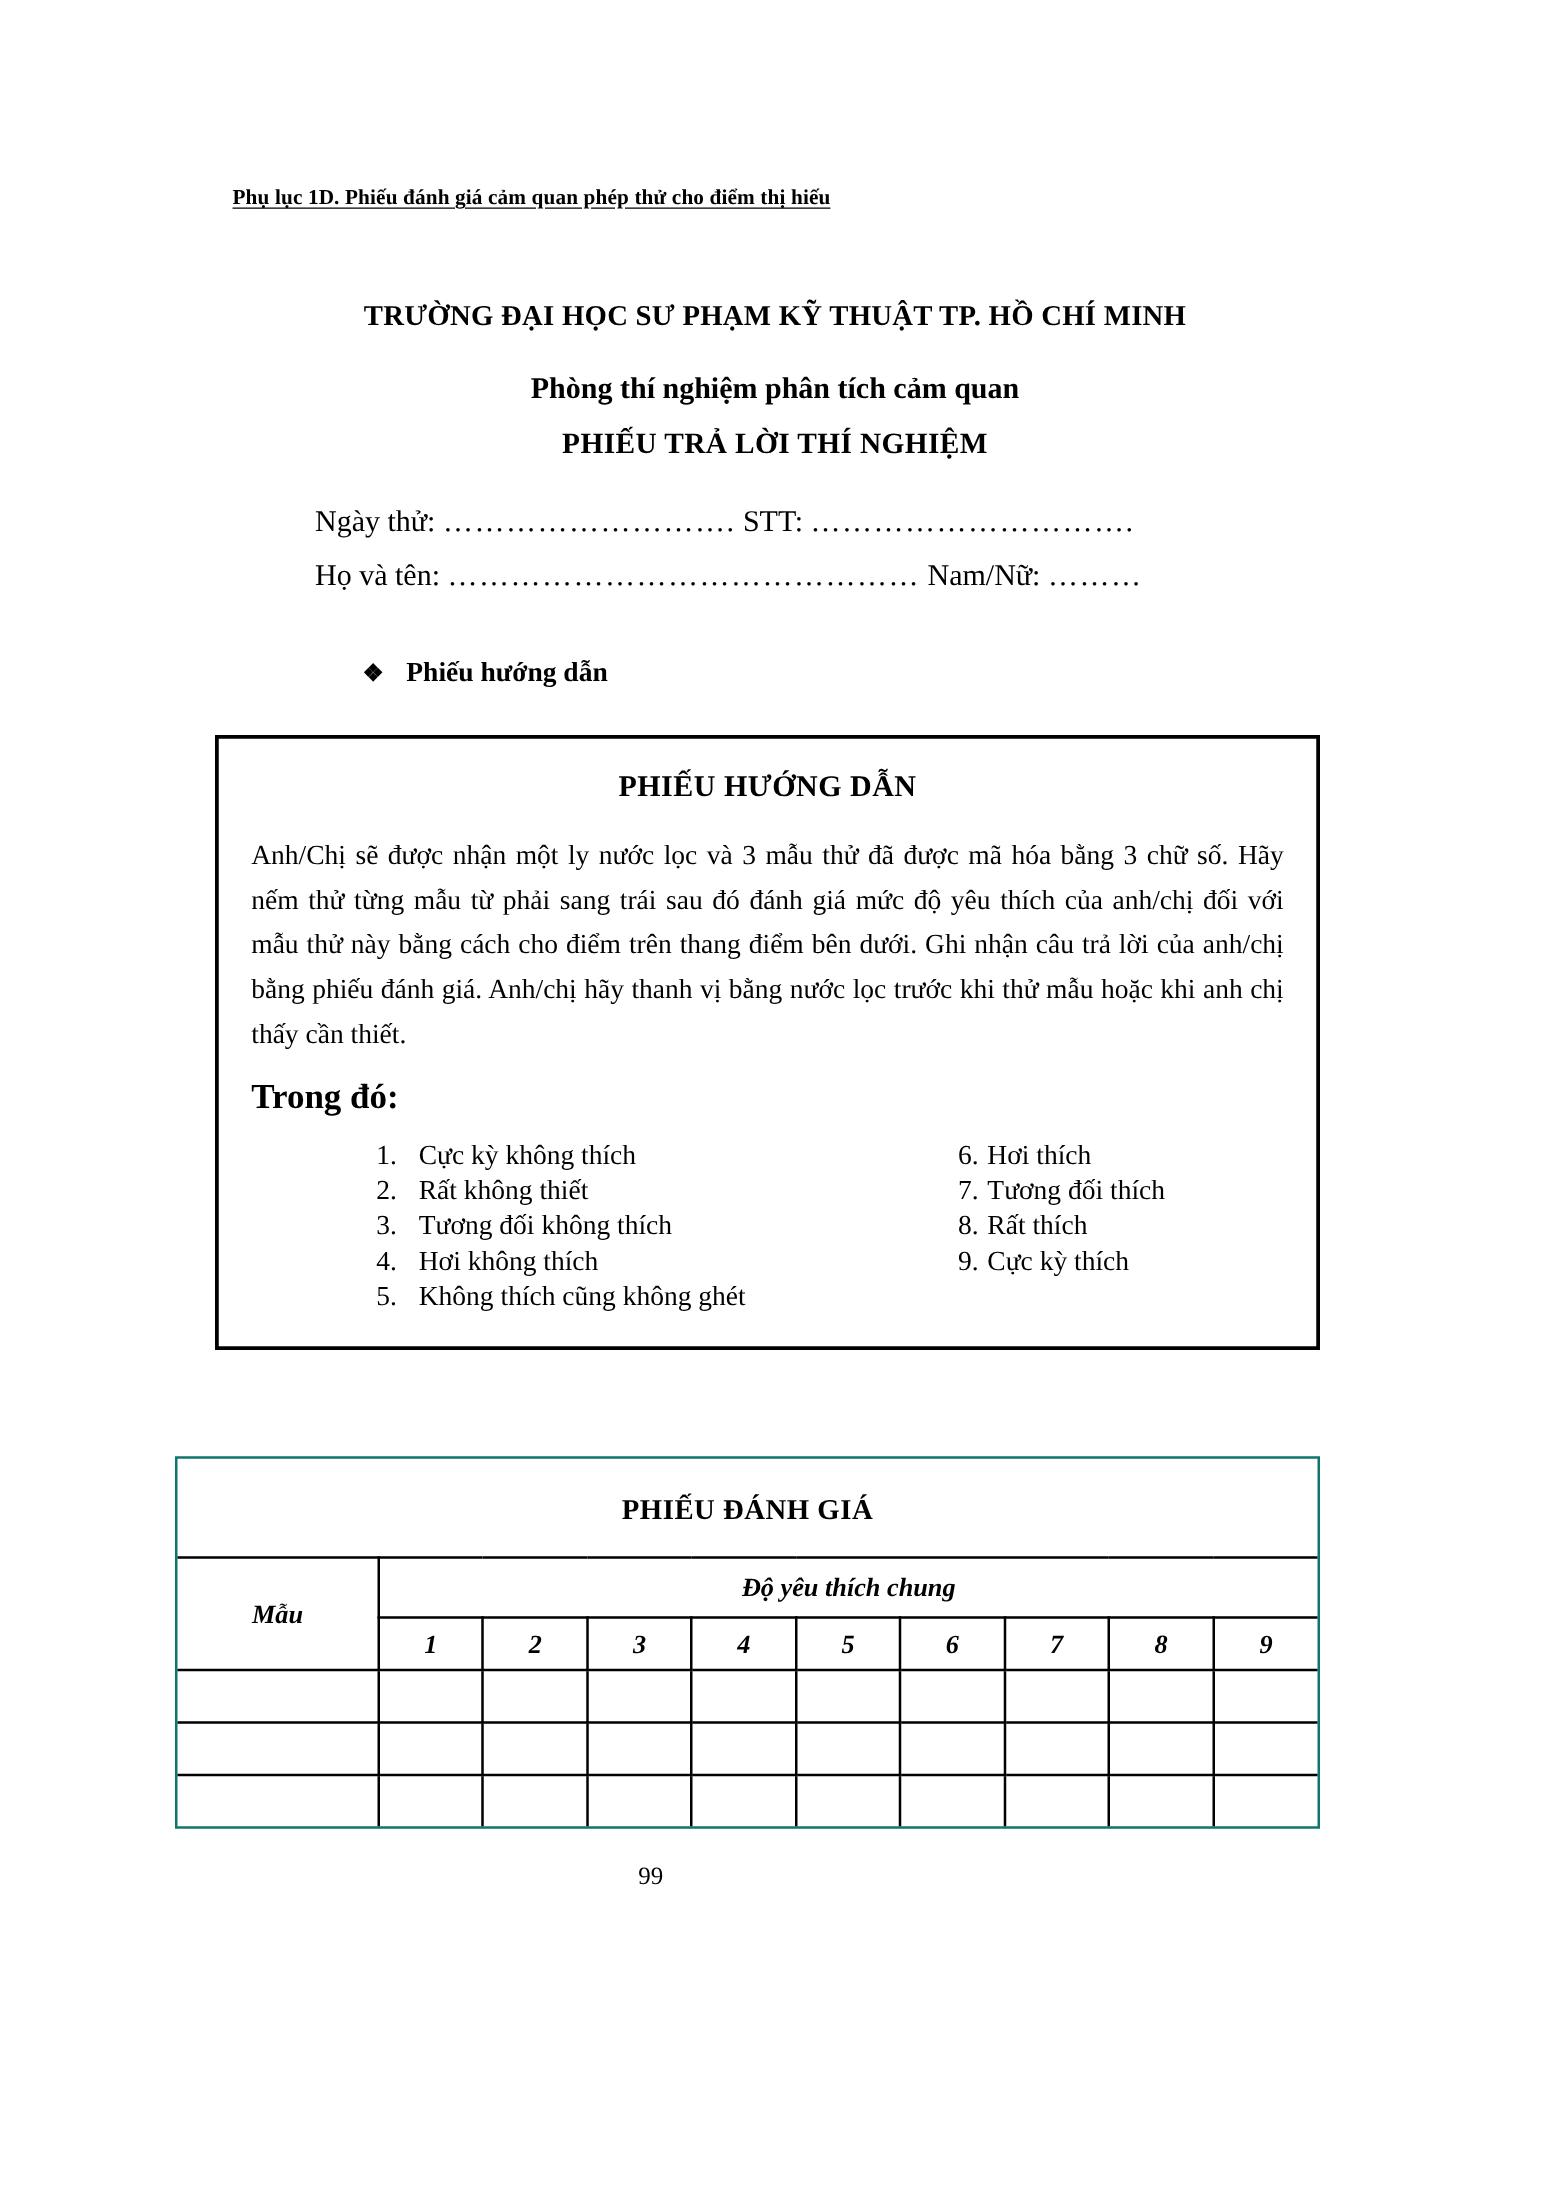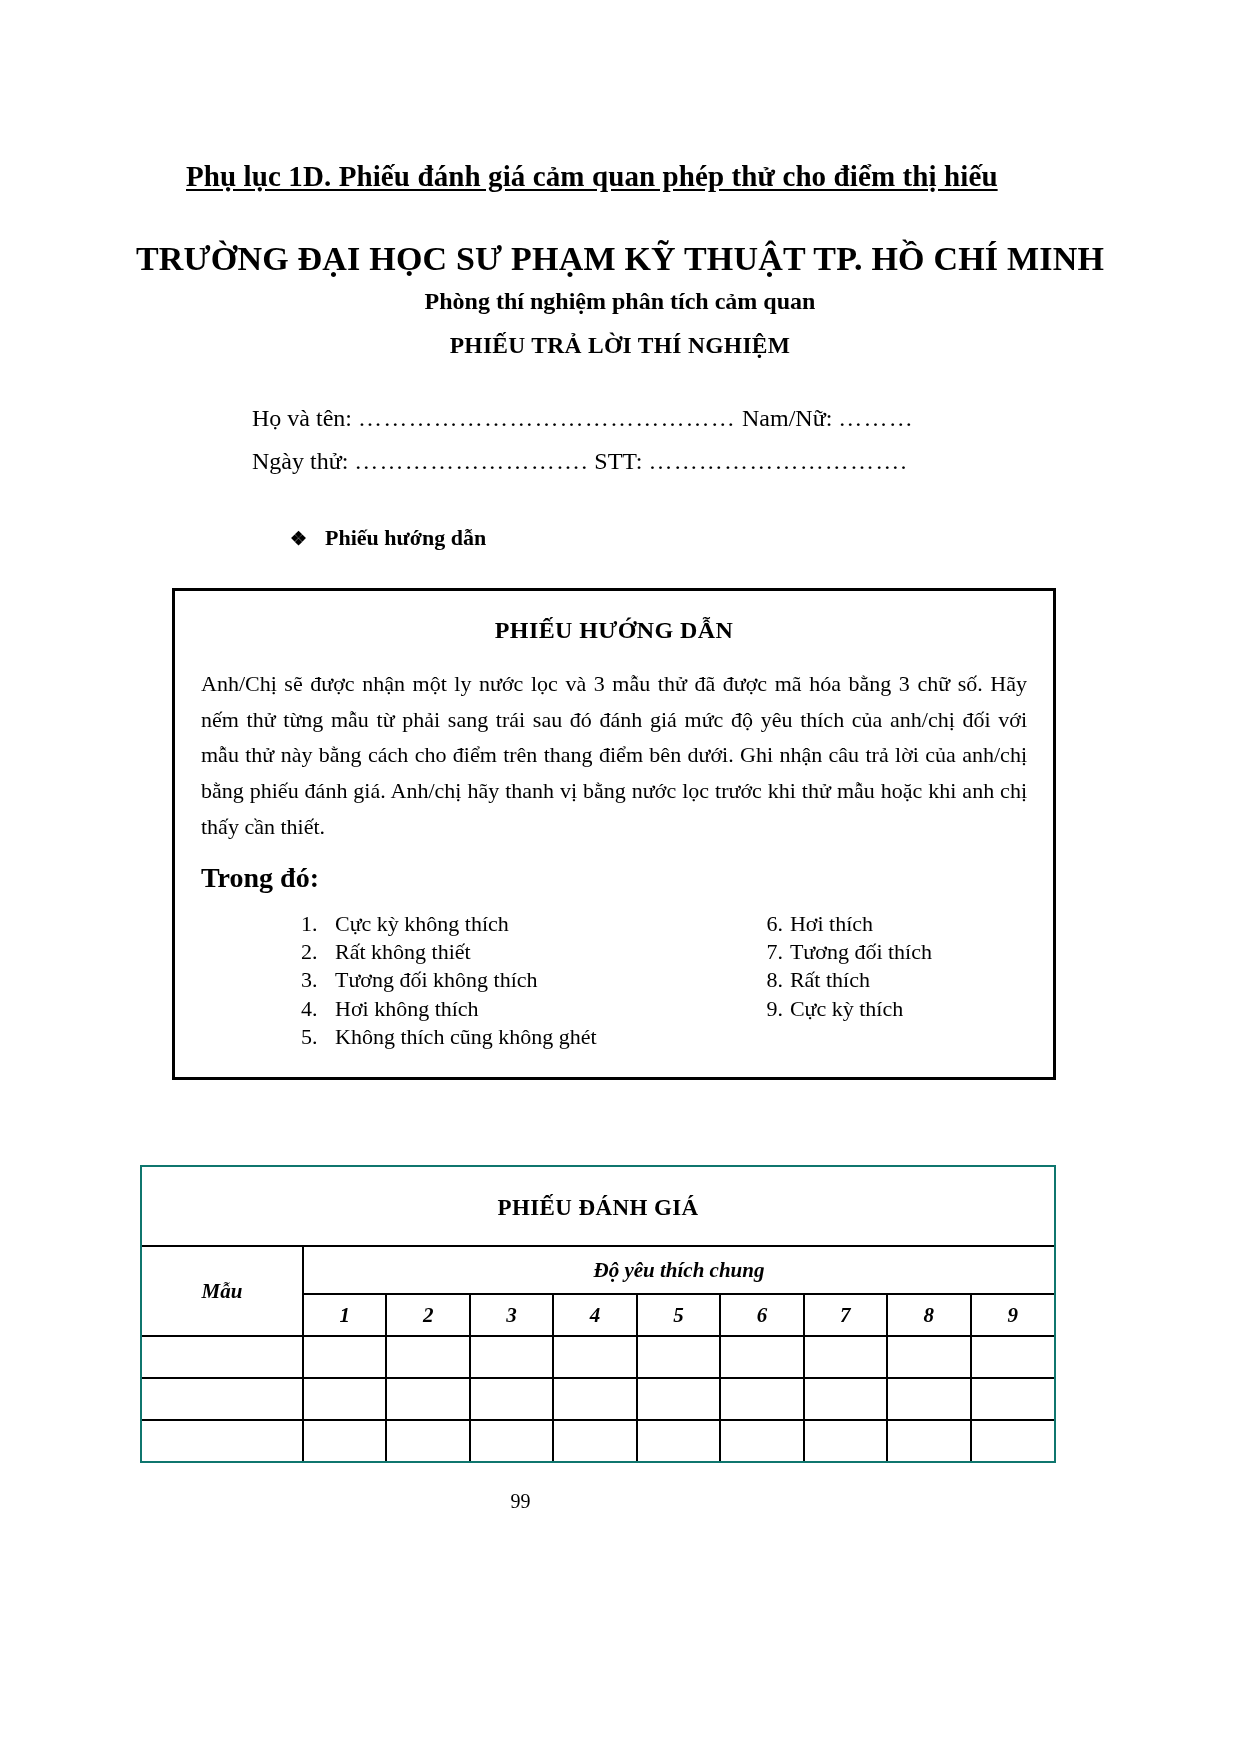--- a/index.html
+++ b/index.html
@@ -17,42 +17,42 @@
     height: 1754px;
     margin: 0 auto;
     background: #ffffff;
     overflow: hidden;
   }
 
   
   .appendix-heading {
     position: absolute;
     left: 186px;
-    top: 160px;
-    font-size: 29px;
+    top: 148px;
+    font-size: 17px;
     font-weight: bold;
     text-decoration: underline;
     text-underline-offset: 3px;
     letter-spacing: 0.1px;
     white-space: nowrap;
   }
 
   
   .org-header {
     position: absolute;
     left: 0;
     top: 240px;
     width: 1240px;
     text-align: center;
   }
   .org-line-1 {
-    font-size: 34px;
+    font-size: 23px;
     font-weight: bold;
     letter-spacing: 0.2px;
-    margin-bottom: 10px;
+    margin-bottom: 32px;
   }
   .org-line-2 {
     font-size: 24px;
     font-weight: bold;
     margin-bottom: 17px;
   }
   .org-line-3 {
     font-size: 23.5px;
     font-weight: bold;
     letter-spacing: 0.3px;
@@ -200,30 +200,30 @@
   <div class="appendix-heading">Phụ lục 1D. Phiếu đánh giá cảm quan phép thử cho điểm thị hiếu</div>
 
   <div class="org-header">
     <div class="org-line-1">TRƯỜNG ĐẠI HỌC SƯ PHẠM KỸ THUẬT TP. HỒ CHÍ MINH</div>
     <div class="org-line-2">Phòng thí nghiệm phân tích cảm quan</div>
     <div class="org-line-3">PHIẾU TRẢ LỜI THÍ NGHIỆM</div>
   </div>
 
   <div class="fields">
     <div class="field-row">
+      <span>Ngày thử:</span>
+      <span class="dots">……………………….</span>
+      <span>STT:</span>
+      <span class="dots">………………………….</span>
+    </div>
+    <div class="field-row">
       <span>Họ và tên:</span>
       <span class="dots">………………………………………</span>
       <span>Nam/Nữ:</span>
       <span class="dots">………</span>
-    </div>
-    <div class="field-row">
-      <span>Ngày thử:</span>
-      <span class="dots">……………………….</span>
-      <span>STT:</span>
-      <span class="dots">………………………….</span>
     </div>
   </div>
 
   <div class="bullet-line">
     <span class="bullet-glyph">❖</span>
     <span>Phiếu hướng dẫn</span>
   </div>
 
   <div class="instruction-box">
     <div class="instruction-title">PHIẾU HƯỚNG DẪN</div>

